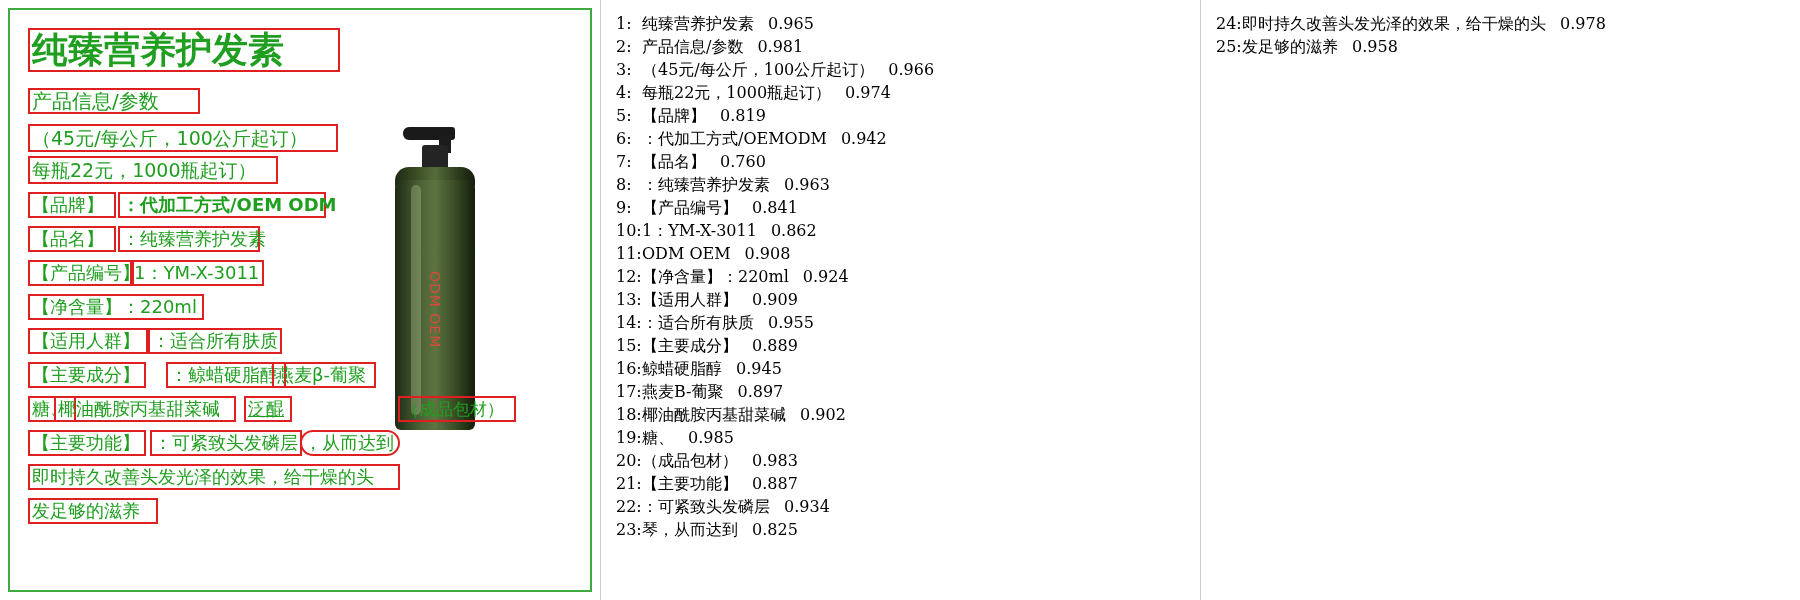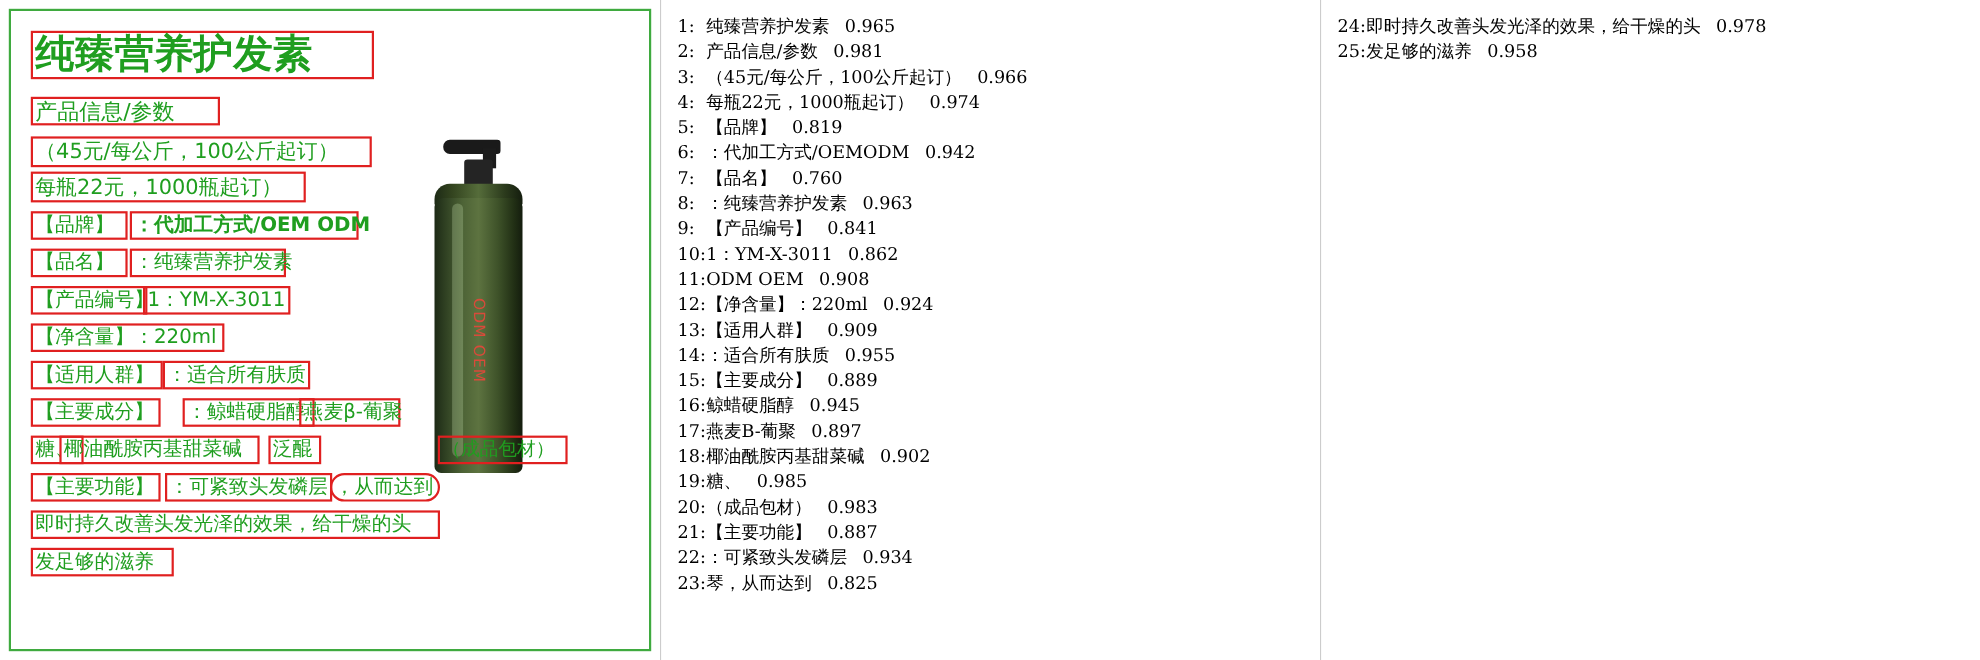--- a/index.html
+++ b/index.html
@@ -231,30 +231,30 @@
         </div>
         <div class="ann" style="left: 138px; top: 318px; width: 134px; height: 26px; font-size: 18px; font-weight: normal;">
           <span>：适合所有肤质</span>
         </div>
         <div class="ann" style="left: 18px; top: 352px; width: 118px; height: 26px; font-size: 18px; font-weight: normal;">
           <span>【主要成分】</span>
         </div>
         <div class="ann" style="left: 156px; top: 352px; width: 120px; height: 26px; font-size: 18px; font-weight: normal;">
           <span>：鲸蜡硬脂醇</span>
         </div>
-        <div class="ann" style="left: 262px; top: 352px; width: 92px; height: 26px; font-size: 18px; font-weight: normal;">
+        <div class="ann" style="left: 262px; top: 352px; width: 104px; height: 26px; font-size: 18px; font-weight: normal;">
           <span>燕麦β-葡聚</span>
         </div>
         <div class="ann" style="left: 18px; top: 386px; width: 48px; height: 26px; font-size: 18px; font-weight: normal;">
           <span>糖、</span>
         </div>
         <div class="ann" style="left: 44px; top: 386px; width: 182px; height: 26px; font-size: 18px; font-weight: normal;">
           <span>椰油酰胺丙基甜菜碱</span>
         </div>
-        <div class="ann" style="left: 234px; top: 386px; width: 48px; height: 26px; font-size: 18px; font-weight: normal;">
+        <div class="ann" style="left: 234px; top: 386px; width: 48px; height: 26px; font-size: 18px; font-weight: normal; text-decoration: underline;">
           <span>泛醌</span>
         </div>
         <div class="ann" style="left: 388px; top: 386px; width: 118px; height: 26px; font-size: 17px; font-weight: normal;">
           <span>（成品包材）</span>
         </div>
         <div class="ann" style="left: 18px; top: 420px; width: 118px; height: 26px; font-size: 18px; font-weight: normal;">
           <span>【主要功能】</span>
         </div>
         <div class="ann" style="left: 140px; top: 420px; width: 152px; height: 26px; font-size: 18px; font-weight: normal;">
           <span>：可紧致头发磷层</span>

